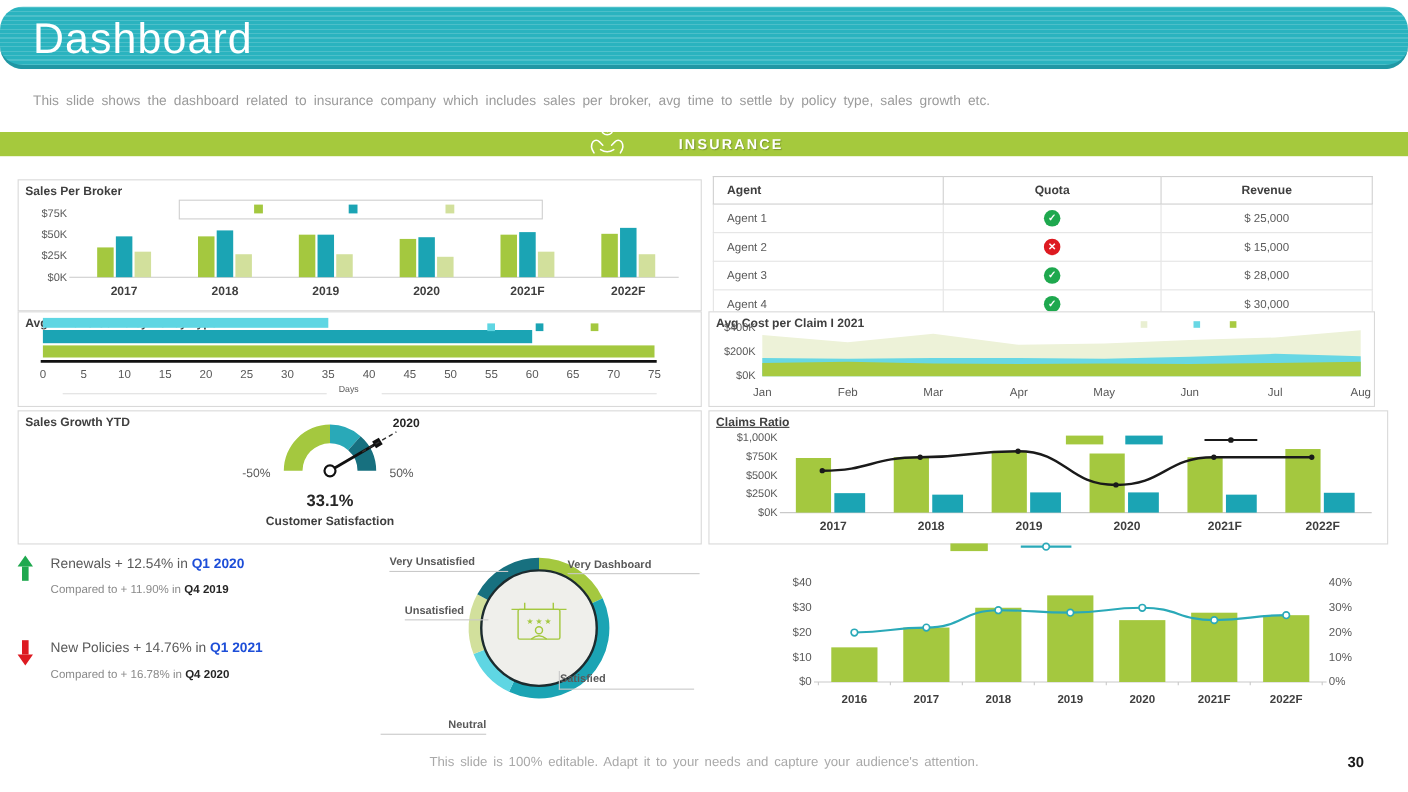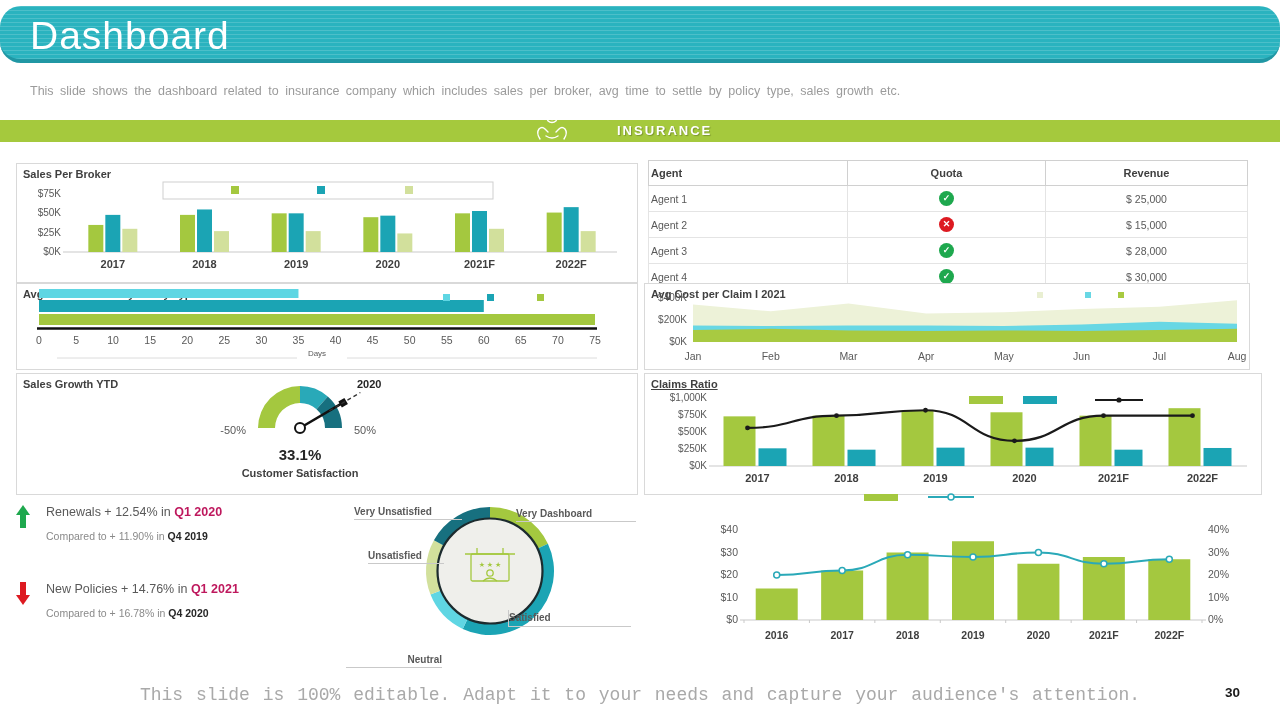--- a/index.html
+++ b/index.html
@@ -16,42 +16,42 @@
   .banner-label{position:absolute;left:617px;top:3px;color:#fff;font-size:13px;font-weight:bold;letter-spacing:2px;text-shadow:1px 1px 1px rgba(0,0,0,.25);}
   .banner-icon{position:absolute;left:534px;top:-11px;width:36px;height:32px;}
   
   .panel{position:absolute;border:1px solid #d9d9d9;background:#fff;}
   .panel-title{position:absolute;left:6px;top:4px;font-size:11px;font-weight:bold;color:#3f3f3f;}
   .underlined{text-decoration:underline;}
   
   table.agent{position:absolute;left:648px;top:160px;width:600px;border-collapse:collapse;font-size:10.5px;color:#595959;}
   table.agent th{font-size:11px;font-weight:bold;color:#3f3f3f;border:1px solid #d0d0d0;height:22px;}
   table.agent td{border:1px solid #e4e4e4;height:23px;text-align:center;}
-  table.agent th:first-child,table.agent td:first-child{text-align:left;padding-left:2px;width:195px;}
+  table.agent th:first-child,table.agent td:first-child{text-align:left;padding-left:12px;width:195px;}
   table.agent th:nth-child(2),table.agent td:nth-child(2){width:195px;text-align:center;}
   table.agent tr{border-bottom:1px solid #e4e4e4;}
   .status{display:inline-block;width:15px;height:15px;border-radius:50%;color:#fff;font-size:9px;line-height:15px;text-align:center;font-weight:bold;}
   .status.ok{background:#1ea84e;}
   .status.bad{background:#dd1a21;}
   
   .kpi{position:absolute;}
   .kpi .l1{font-size:12.5px;color:#595959;}
-  .kpi .l1 b{color:#be185d;}
+  .kpi .l1 b{color:#1d4ed8;}
   .kpi .l2{font-size:10.5px;color:#8a8a8a;margin-top:11px;}
   .kpi .l2 b{color:#262626;}
   .arrow{position:absolute;left:-30px;top:0;width:14px;height:26px;}
   .arrow .tri{width:0;height:0;border-left:7px solid transparent;border-right:7px solid transparent;}
   .arrow.up .tri{border-bottom:10px solid #1ea84e;}
   .arrow.up .stem{width:6px;height:13px;background:#1ea84e;margin:0 auto;}
   .arrow.down .tri{border-top:10px solid #dd1a21;}
   .arrow.down .stem{width:6px;height:13px;background:#dd1a21;margin:0 auto;}
   .arrow.down{display:flex;flex-direction:column-reverse;justify-content:flex-end;}
   
   .dlabel{position:absolute;font-size:10px;font-weight:bold;color:#595959;border-bottom:1px solid #c9c9c9;padding-bottom:2px;}
-  .footer{position:absolute;left:0;top:685px;width:100%;text-align:center;font-size:18px;color:#a9a9a9;word-spacing:2px;font-family:Liberation Mono, monospace;}
+  .footer{position:absolute;left:0;top:685px;width:100%;text-align:center;font-size:12px;color:#a9a9a9;word-spacing:2px;}
   .pageno{position:absolute;right:40px;top:685px;font-size:13.5px;font-weight:bold;color:#1a1a1a;}
   svg{font-family:"Liberation Sans",sans-serif;}
 </style>
 </head>
 <body>
 
 <div class="slide">
 
   <div class="topband">
     <div class="page-title">Dashboard</div>

